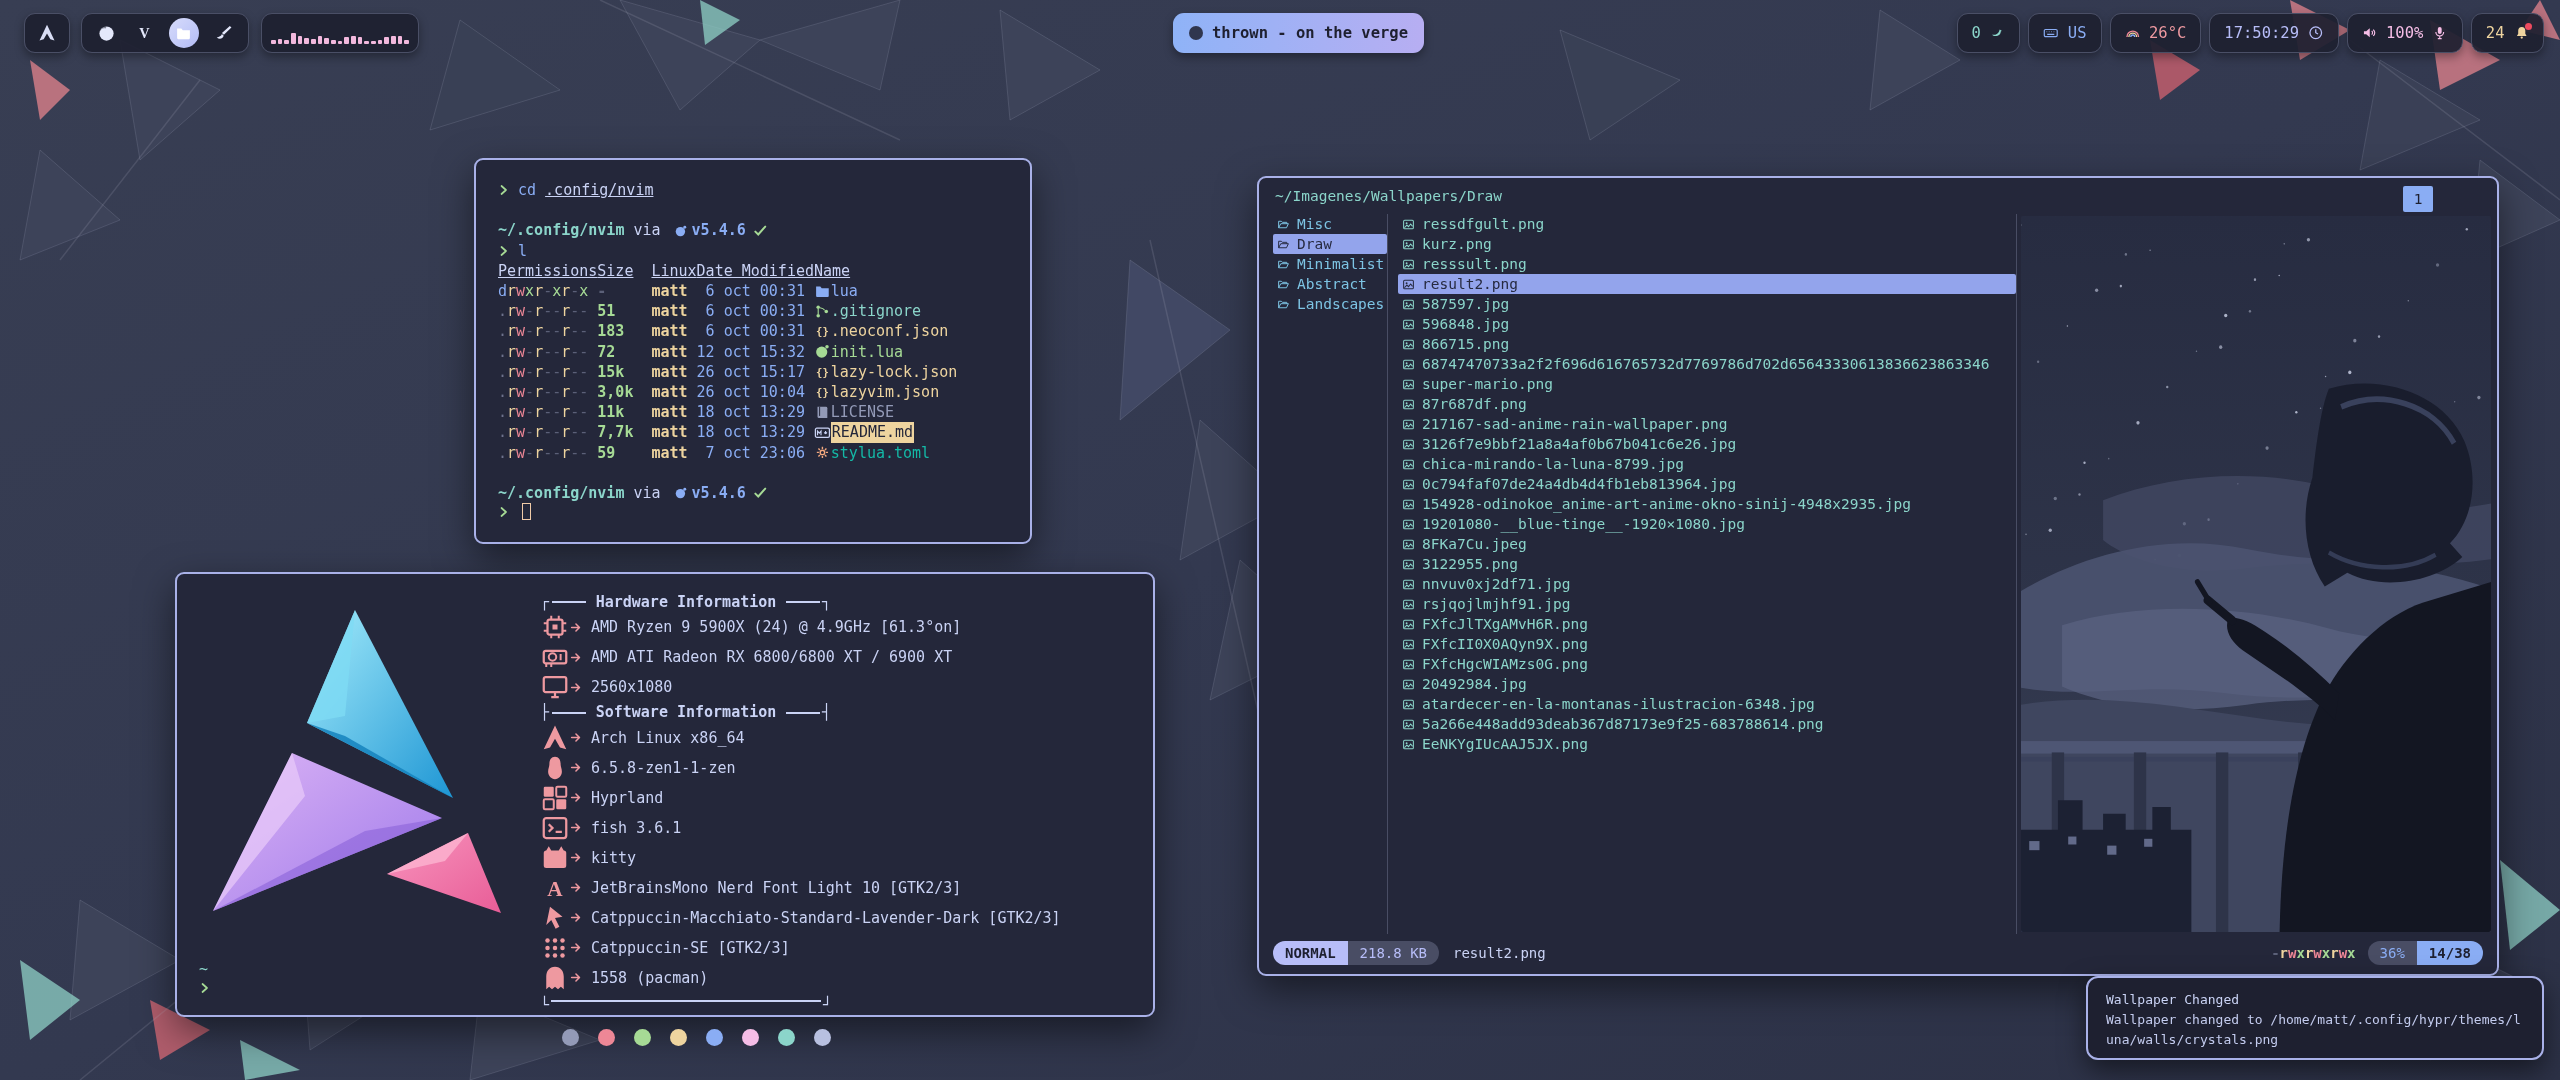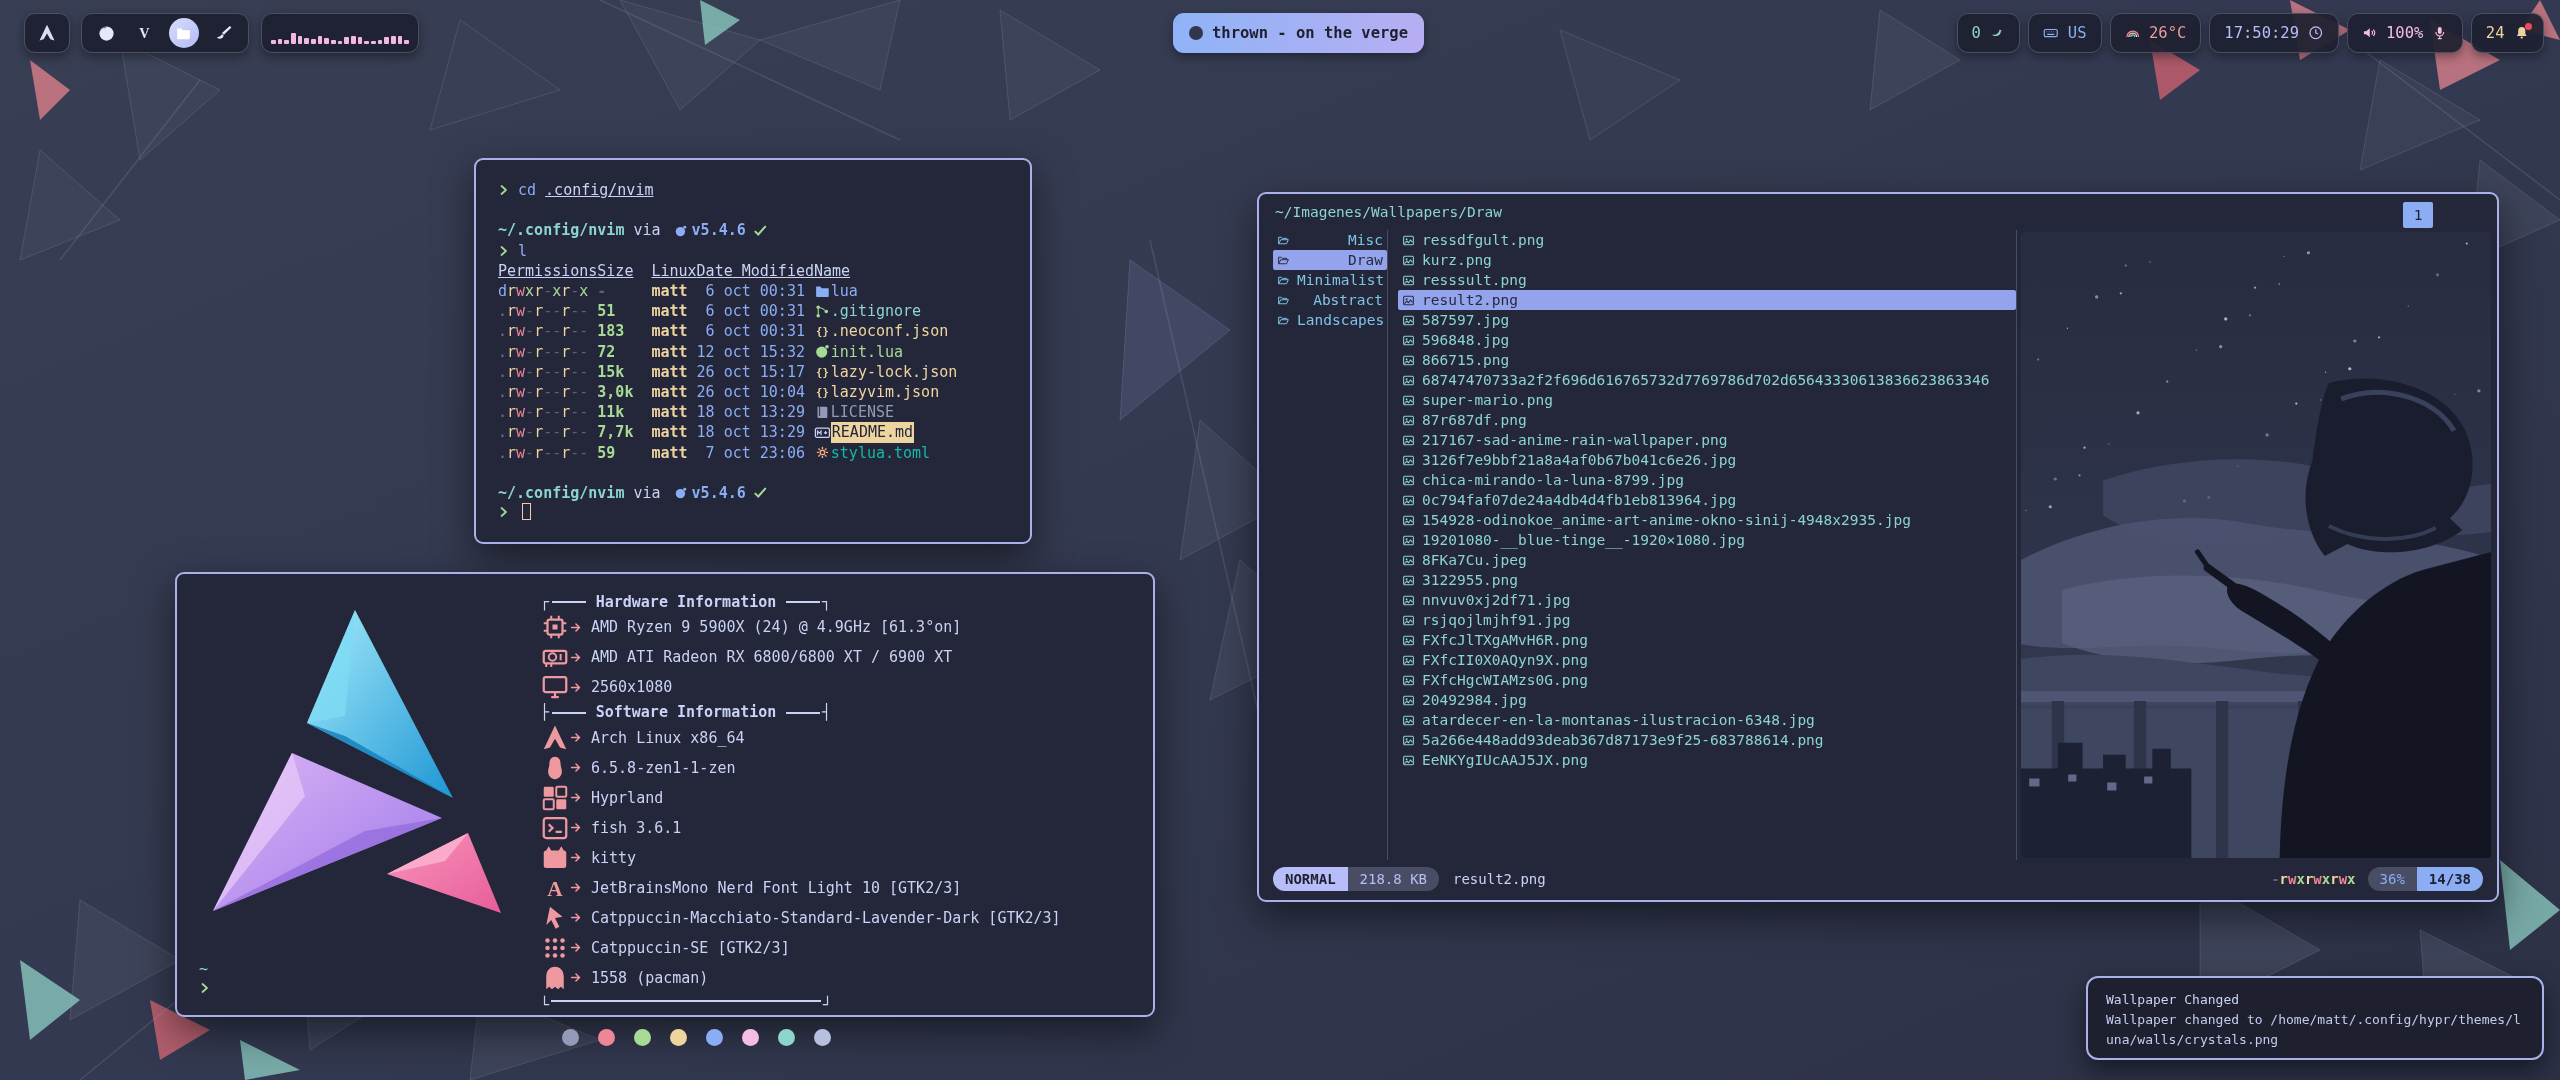--- a/index.html
+++ b/index.html
@@ -67,30 +67,30 @@
   .frow .fic { width:30px; color:#ee99a0; display:inline-flex; font-size:15px; }
   .frow .farr { color:#ee99a0; margin-right:8px; display:inline-flex; }
   .frow .farr svg{width:13px;height:13px}
   .fclose { display:flex; width:292px; align-items:flex-start; color:#cad3f5; height:12px; margin-top:2px;}
   .fclose .ln { flex:1; border-top:2px solid #cad3f5; margin:5px 2px 0; }
   .dots { display:flex; gap:19px; margin:22px 0 0 22px; }
   .dots i { width:17px; height:17px; border-radius:50%; display:block; }
   .fetch-prompt { position:absolute; left:22px; bottom:16px; font-size:15px; line-height:20px; }
 
   
-  .fm { left:1257px; top:192px; width:1242px; height:710px; font-size:14.5px; }
+  .fm { left:1257px; top:176px; width:1242px; height:800px; font-size:14.5px; }
   .fm-path { position:absolute; left:16px; top:10px; color:#8bd5ca; font-weight:500; }
   .fm-tab { position:absolute; right:64px; top:8px; background:#8aadf4; color:#1e2030;
     width:30px; height:26px; display:flex; align-items:center; justify-content:center; border-radius:2px; }
   .fm-body { position:absolute; left:0; top:36px; bottom:40px; right:0; display:flex; }
   .fm-side { width:128px; padding-left:14px; }
   .fm-sep { width:1px; background:#494d64; }
   .fm-list { width:628px; padding-left:10px; overflow:hidden; }
   .fm-row { display:flex; align-items:center; height:20px; white-space:nowrap; color:#8bd5ca; padding:0 4px; }
-  .fm-side .fm-row { color:#7dc4e4;justify-content:space-between; }
+  .fm-side .fm-row { color:#7dc4e4; }
   .fm-row .icon { margin-right:7px; font-size:13px; }
   .fm-row.sel { background:#93a4ec; color:#262a40; border-radius:2px; }
   .fm-preview { flex:1; padding:2px 6px 2px 4px; }
   .fm-preview svg { width:100%; height:100%; border-radius:2px; }
   .fm-status { position:absolute; left:14px; right:14px; bottom:8px; height:26px;
     display:flex; align-items:center; font-size:14px; }
   .seg { height:24px; display:flex; align-items:center; padding:0 12px; }
   .seg.mode { background:#b7bdf8; color:#1e2030; font-weight:bold; border-radius:12px 0 0 12px; }
   .seg.size { background:#494d64; color:#b7bdf8; border-radius:0 12px 12px 0; }
   .fm-status .fname { margin-left:14px; color:#cad3f5; }

